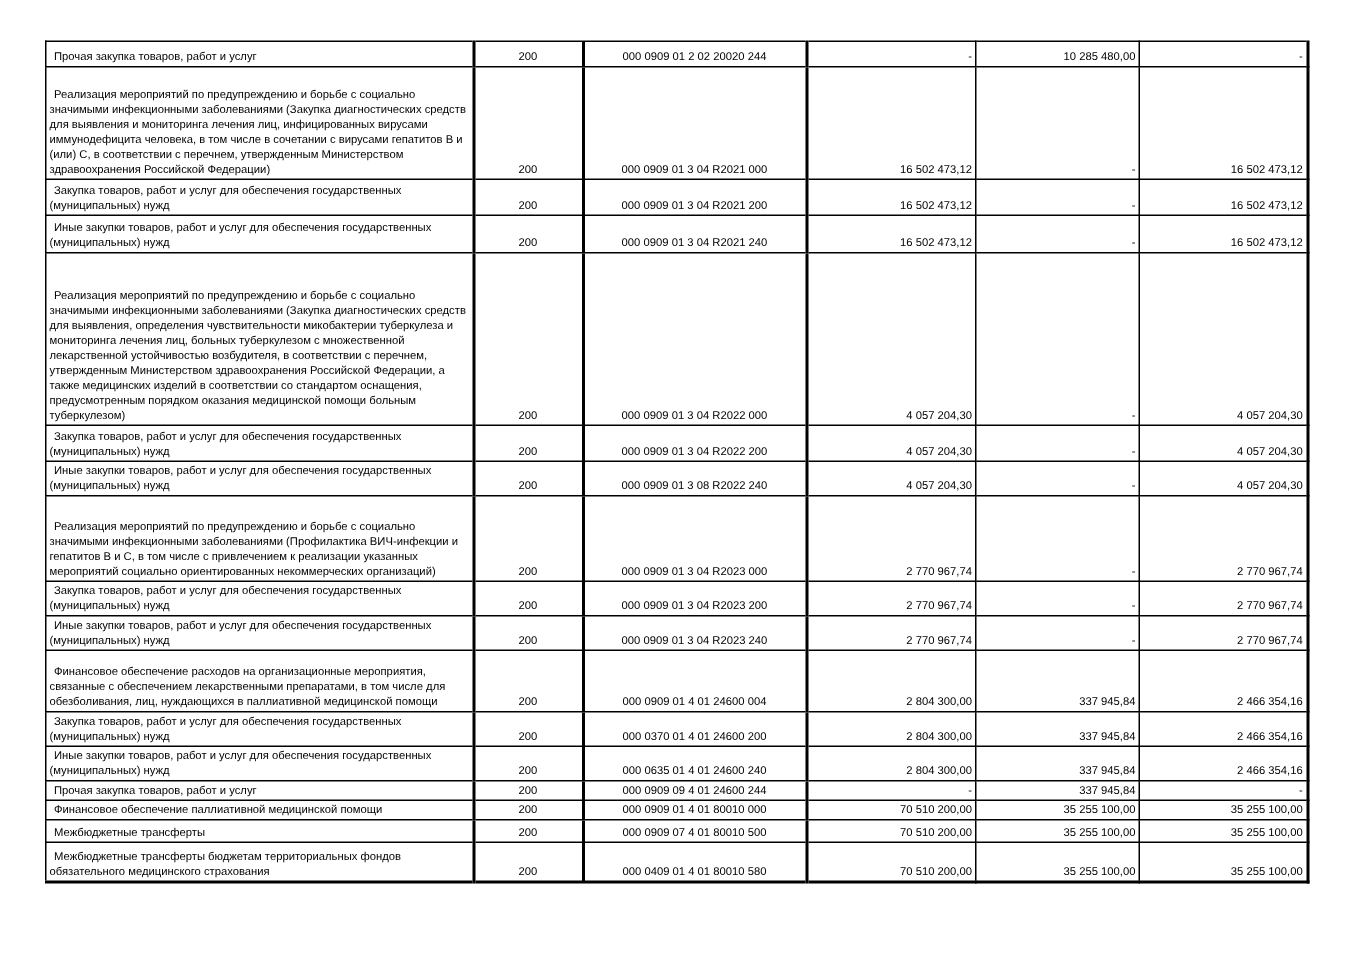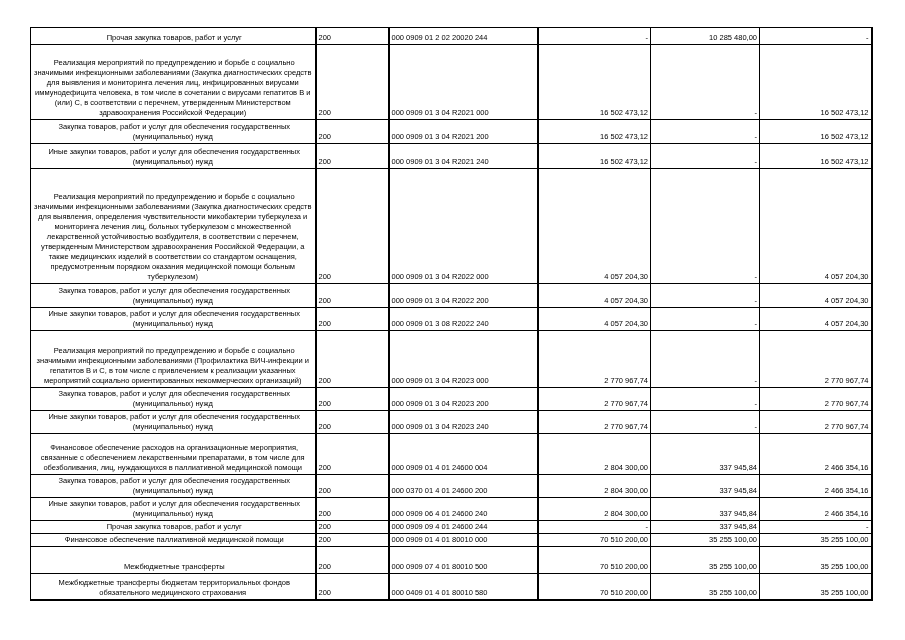--- a/index.html
+++ b/index.html
@@ -22,22 +22,22 @@
     vertical-align:bottom;
     font-size:7.5px;
     line-height:10px;
     padding:1px 2px;
     overflow:hidden;
     word-wrap:break-word;
   }
   table.budget td:nth-child(1),
   table.budget td:nth-child(2),
   table.budget td:nth-child(3){border-right-width:2px;}
-  td.td-name{text-align:center;padding-left:2px;text-indent:3px;}
-  td.td-center{text-align:left;}
+  td.td-name{text-align:left;padding-left:2px;text-indent:3px;}
+  td.td-center{text-align:center;}
   td.td-amount{text-align:right;padding-right:1px;}
 </style>
 </head>
 <body>
 
 <div class="page">
   <table class="budget">
     <colgroup>
       <col style="width:285px">
       <col style="width:73px">
@@ -139,42 +139,42 @@
           <td class="td-name">Закупка товаров, работ и услуг для обеспечения государственных (муниципальных) нужд</td>
           <td class="td-center">200</td>
           <td class="td-center">000 0370 01 4 01 24600 200</td>
           <td class="td-amount">2 804 300,00</td>
           <td class="td-amount">337 945,84</td>
           <td class="td-amount">2 466 354,16</td>
         </tr>
         <tr style="height: 23px;">
           <td class="td-name">Иные закупки товаров, работ и услуг для обеспечения государственных (муниципальных) нужд</td>
           <td class="td-center">200</td>
-          <td class="td-center">000 0909 06 4 01 24600 240</td>
+          <td class="td-center">000 0635 01 4 01 24600 240</td>
           <td class="td-amount">2 804 300,00</td>
           <td class="td-amount">337 945,84</td>
           <td class="td-amount">2 466 354,16</td>
         </tr>
         <tr style="height: 13px;">
           <td class="td-name">Прочая закупка товаров, работ и услуг</td>
           <td class="td-center">200</td>
           <td class="td-center">000 0909 09 4 01 24600 244</td>
           <td class="td-amount">-</td>
           <td class="td-amount">337 945,84</td>
           <td class="td-amount">-</td>
         </tr>
         <tr style="height: 13px;">
           <td class="td-name">Финансовое обеспечение паллиативной медицинской помощи</td>
           <td class="td-center">200</td>
           <td class="td-center">000 0909 01 4 01 80010 000</td>
           <td class="td-amount">70 510 200,00</td>
           <td class="td-amount">35 255 100,00</td>
           <td class="td-amount">35 255 100,00</td>
         </tr>
-        <tr style="height: 27px;">
+        <tr style="height: 15px;">
           <td class="td-name">Межбюджетные трансферты</td>
           <td class="td-center">200</td>
           <td class="td-center">000 0909 07 4 01 80010 500</td>
           <td class="td-amount">70 510 200,00</td>
           <td class="td-amount">35 255 100,00</td>
           <td class="td-amount">35 255 100,00</td>
         </tr>
         <tr style="height: 26px;">
           <td class="td-name">Межбюджетные трансферты бюджетам территориальных фондов обязательного медицинского страхования</td>
           <td class="td-center">200</td>

